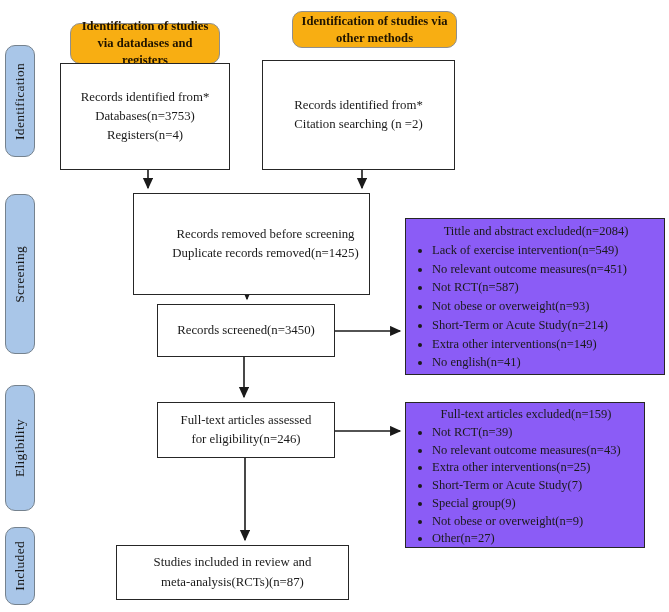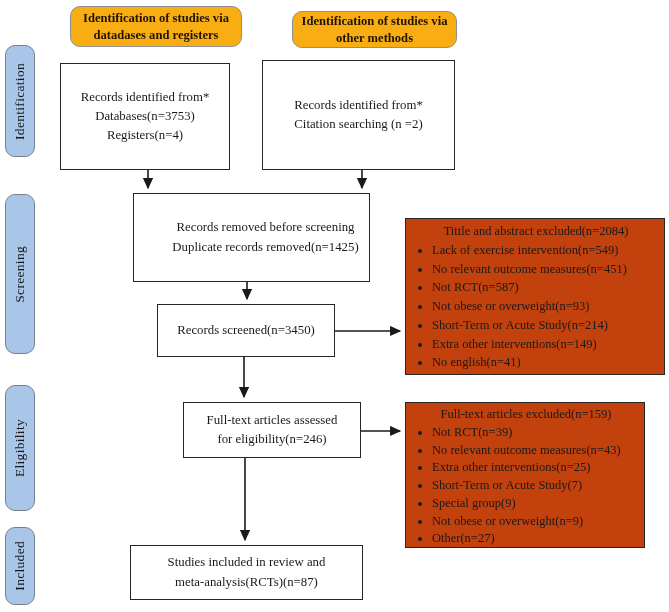--- a/index.html
+++ b/index.html
@@ -25,40 +25,40 @@
   #stage-included       { top:527px; height:78px;  }
 
   
   .pill {
     position:absolute; box-sizing:border-box; padding:2px 8px;
     background:var(--header-fill,#f8ae12); border:1.6px solid var(--header-border,#8f8f8f);
     border-radius:10px; display:flex; align-items:center; justify-content:center;
     text-align:center; font-weight:bold; font-size:12.6px; line-height:1.35;
     color:var(--header-text,#201400);
   }
-  #pill-db    { left:70px;  top:6px; width:172px; height:41px; }
+  #pill-db    { left:70px;  top:23px; width:150px; height:41px; }
   #pill-other { left:292px; top:11px; width:165px; height:37px;font-family:Liberation Serif, serif; }
 
   
   .node {
     position:absolute; box-sizing:border-box; background:#ffffff;
     border:1.7px solid var(--box-border,#262626);
     display:flex; flex-direction:column; justify-content:center;
     text-align:center; font-size:12.8px; line-height:1.5; padding:2px 4px;
   }
   #node-identified-db    { left:60px;  top:63px;  width:170px; height:107px; }
   #node-identified-other { left:262px; top:60px;  width:193px; height:110px; }
-  #node-removed          { left:133px; top:193px; width:237px; height:89px;padding-left:32px;  }
+  #node-removed          { left:133px; top:193px; width:237px; height:102px;padding-left:32px;  }
   #node-screened         { left:157px; top:304px; width:178px; height:53px;  }
-  #node-fulltext         { left:157px; top:402px; width:178px; height:56px;margin-left:26px;  }
-  #node-included         { left:130px; top:545px; width:233px; height:55px;  }
+  #node-fulltext         { left:157px; top:402px; width:178px; height:56px;  }
+  #node-included         { left:116px; top:545px; width:233px; height:55px;  }
 
   
   .listnode {
-    position:absolute; box-sizing:border-box; background:#c2410c;
+    position:absolute; box-sizing:border-box; background:#8b5cf6;
     border:1.7px solid var(--box-border,#262626);
     font-size:12.5px; padding:3px 6px 3px 8px;
   }
   .listnode .title { text-align:center; }
   .listnode ul { margin:0; padding-left:18px; list-style:disc; }
   #node-excluded1 { left:405px; top:218px; width:260px; height:157px; line-height:1.5;  }
   #node-excluded2 { left:405px; top:402px; width:240px; height:146px; line-height:1.42; }
 </style>
 </head>
 <body>

